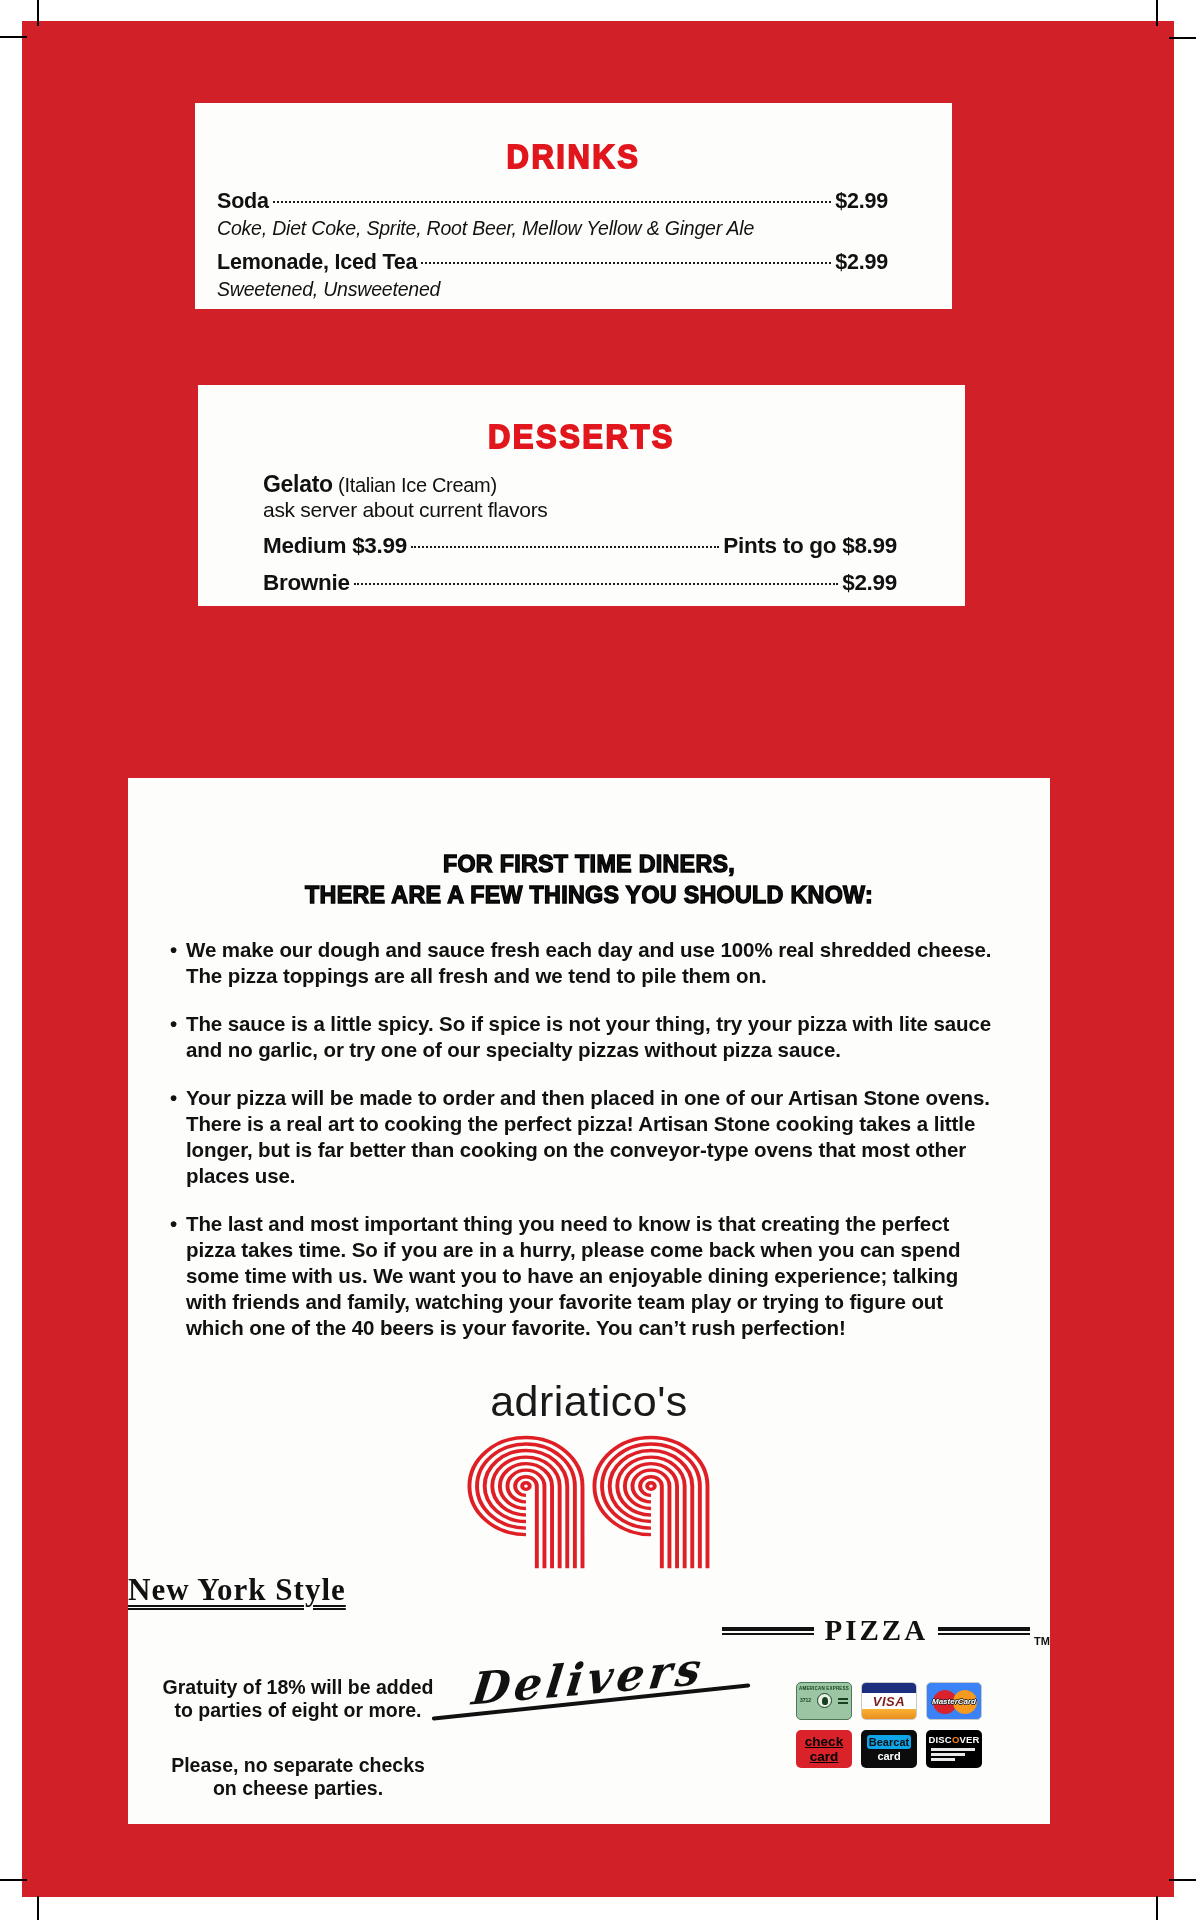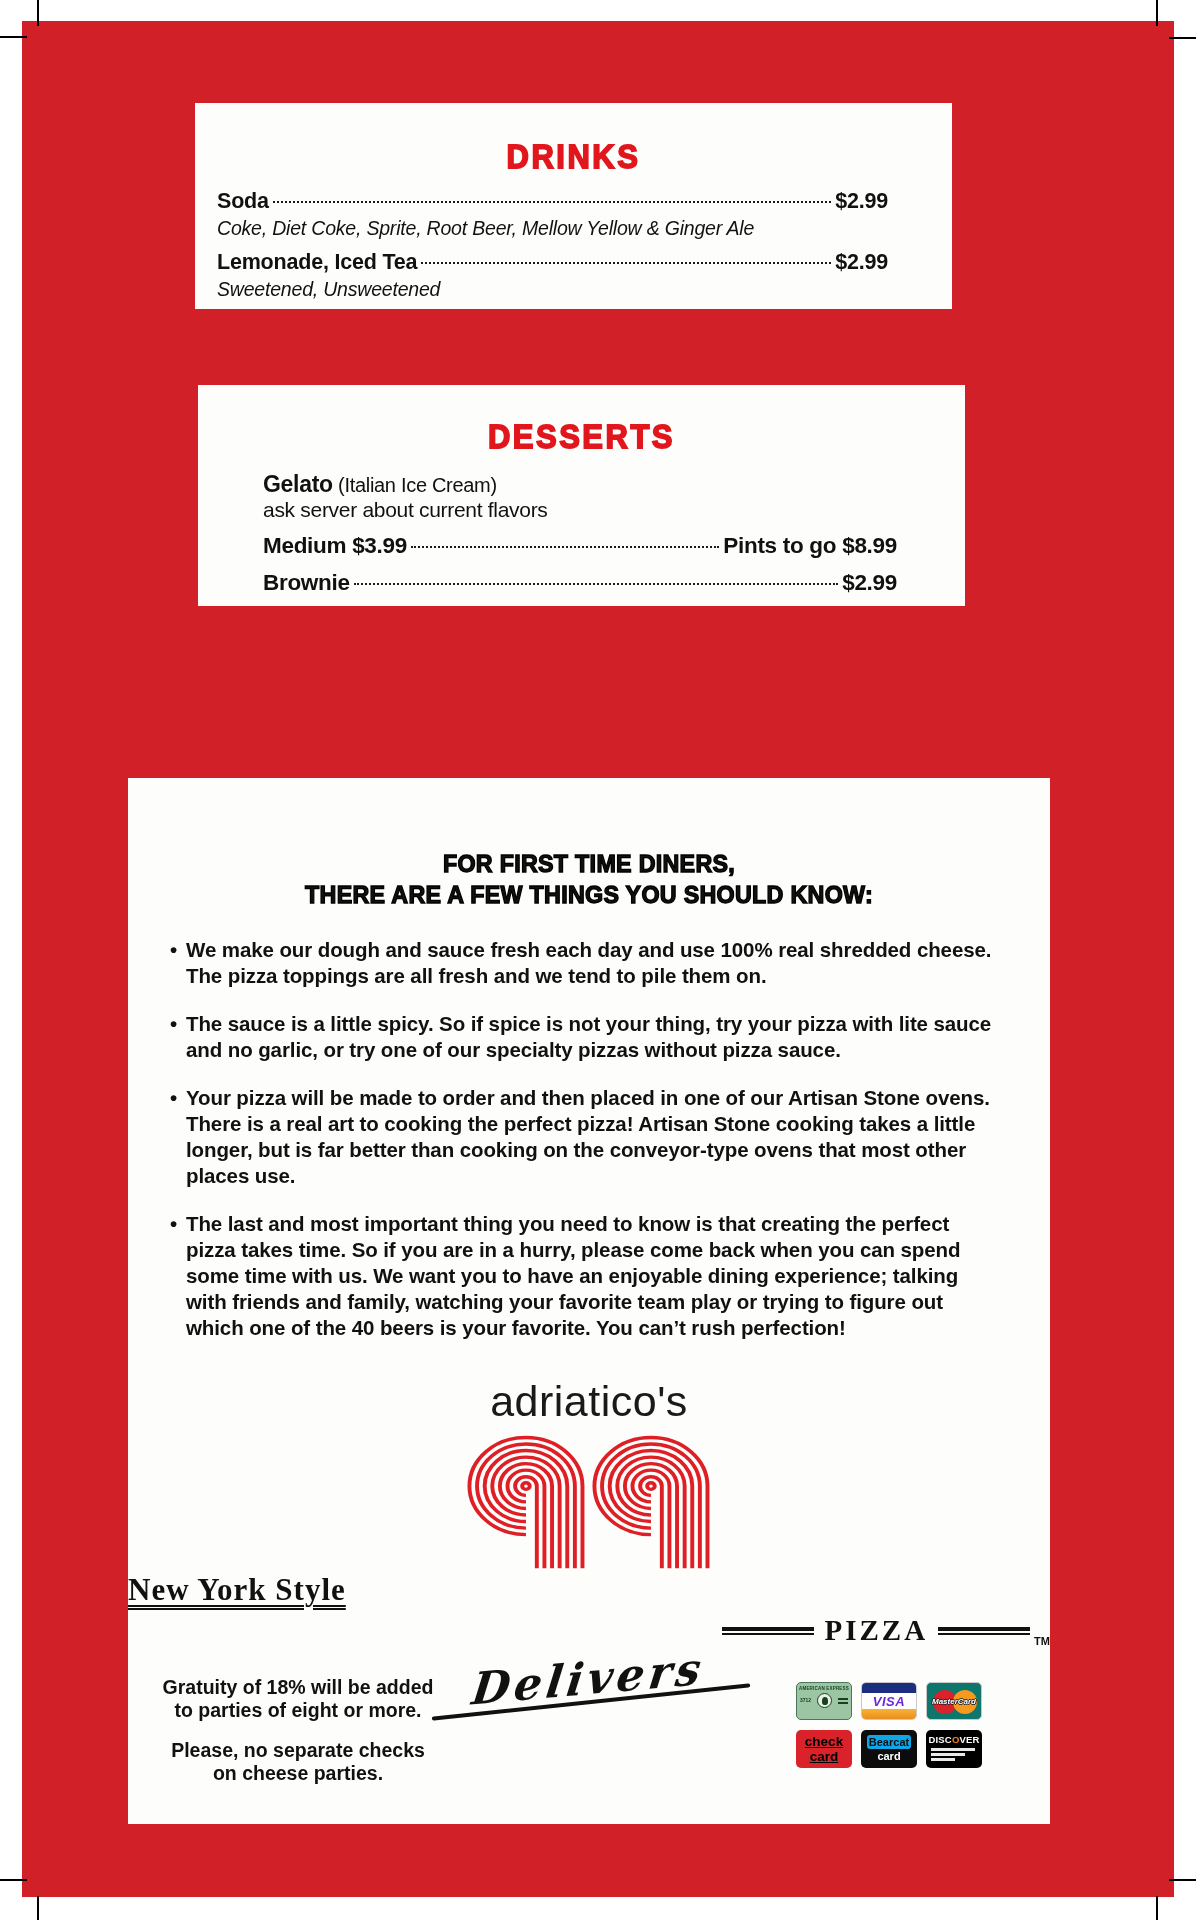--- a/index.html
+++ b/index.html
@@ -58,38 +58,38 @@
   .nys span { text-decoration:underline double 2px; text-underline-offset:5px; }
   .pizza-row { display:flex; align-items:center; justify-content:flex-end; margin-top:6px; }
   .rule { width:92px; height:8px; border-top:4px solid #111; border-bottom:2px solid #111; }
   .pizza { font-family:"Liberation Serif", serif; font-weight:bold; font-size:29px; letter-spacing:3px; margin:0 10px; }
   .tm { font-size:11px; font-weight:bold; margin-left:4px; transform:translateY(10px); }
   .delivers-wrap { width:340px; margin:6px auto 0; transform:rotate(-5deg); text-align:center; }
   .delivers { display:inline-block; font-family:"DejaVu Serif", serif; font-style:italic; font-weight:bold; font-size:44px; letter-spacing:4px; transform:skewX(-12deg); }
   .delivers-line { height:4px; background:#111; border-radius:2px; margin:-4px 10px 0; transform:rotate(-1deg); }
 
   .gratuity { position:absolute; left:34px; top:898px; width:272px; text-align:center; font-weight:bold; font-size:19.5px; line-height:23px; }
-  .gratuity .block2 { margin-top:17px; }
+  .gratuity .block2 { margin-top:32px; }
 
   .cards { position:absolute; left:668px; top:904px; display:grid; grid-template-columns:repeat(3,56px); gap:10px 9px; }
   .card { width:56px; height:38px; border-radius:5px; overflow:hidden; position:relative; }
 
   .card-amex { background:#9cc6a3; border:1px solid #49795a; }
   .amex-label { font-size:4.5px; font-weight:bold; color:#16421f; text-align:center; margin-top:3px; letter-spacing:0.2px; }
   .amex-circle { position:absolute; left:20px; top:10px; width:15px; height:15px; border:1.5px solid #16421f; border-radius:50%; background:#e8f1e6; }
   .amex-circle::after { content:""; position:absolute; left:4px; top:3px; width:6px; height:8px; background:#16421f; border-radius:50% 50% 40% 40%; }
   .amex-num { position:absolute; left:3px; top:14px; font-size:5px; font-weight:bold; color:#16421f; }
   .amex-bars { position:absolute; right:3px; top:15px; width:10px; height:6px; border-top:2px solid #16421f; border-bottom:2px solid #16421f; }
 
   .card-visa { background:#fff; border:1px solid #c9c9c9; display:flex; flex-direction:column; }
   .visa-top { height:10px; background:#1b2f7e; }
-  .visa-mid { flex:1; display:flex; align-items:center; justify-content:center; font-style:italic; font-weight:bold; font-size:13px; color:#6d28d9; letter-spacing:0.5px; }
+  .visa-mid { flex:1; display:flex; align-items:center; justify-content:center; font-style:italic; font-weight:bold; font-size:13px; color:#7f1d1d; letter-spacing:0.5px; }
   .visa-bot { height:10px; background:linear-gradient(#f9b234,#e98f1f); }
 
-  .card-mc { background:#0f766e; border:1px solid #c9c9c9; }
+  .card-mc { background:#3b82f6; border:1px solid #c9c9c9; }
   .mc-red { position:absolute; left:6px; top:7px; width:24px; height:24px; border-radius:50%; background:#d9222a; }
   .mc-org { position:absolute; left:26px; top:7px; width:24px; height:24px; border-radius:50%; background:#f5991f; }
   .mc-word { position:absolute; left:0; right:0; top:14px; text-align:center; font-size:8px; font-style:italic; font-weight:bold; color:#fff;
              text-shadow:-1px 0 0 #222, 1px 0 0 #222, 0 -1px 0 #222, 0 1px 0 #222; }
 
   .card-check { background:#d9222a; color:#000000; font-weight:bold; font-size:13.5px; line-height:15px; display:flex; flex-direction:column; align-items:center; justify-content:center;text-decoration:underline; }
 
   .card-bearcat { background:#0c0c0c; }
   .bc-box { width:44px; margin:5px auto 0; background:#0ea5e9; border-radius:3px; font-size:11px; font-weight:bold; color:#111; text-align:center; padding:1px 0; }
   .bc-card { text-align:center; color:#fff; font-size:11px; font-weight:bold; margin-top:1px; }

